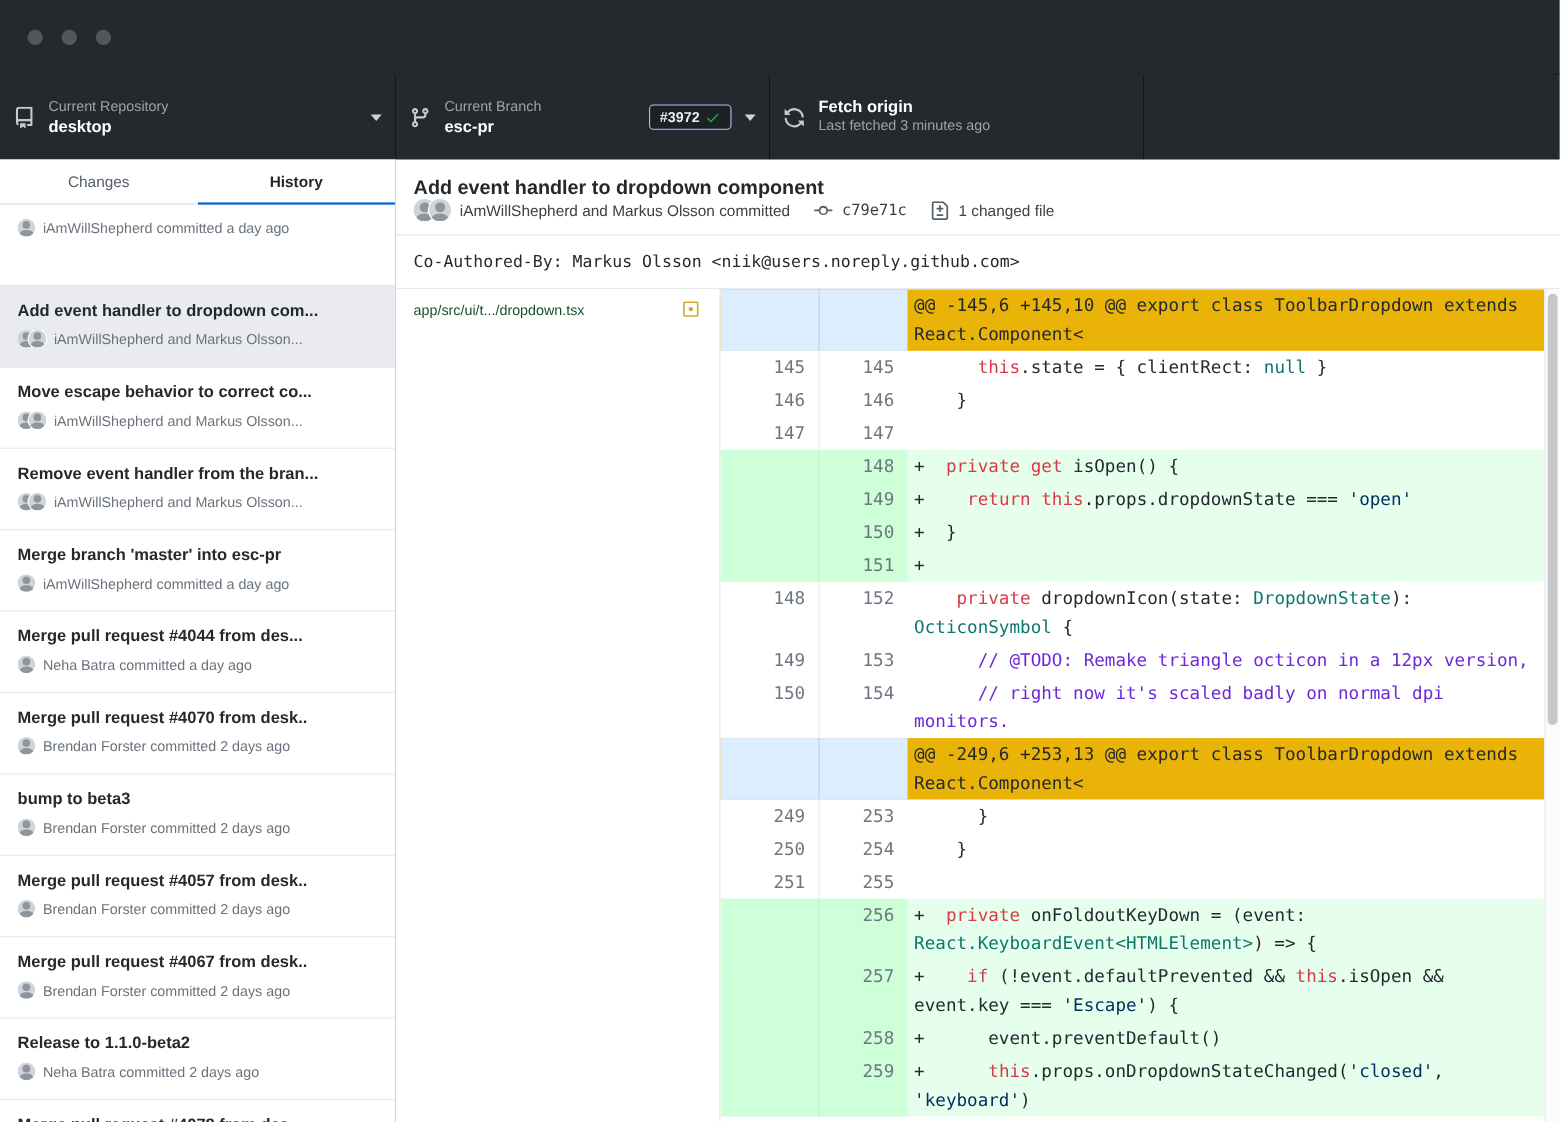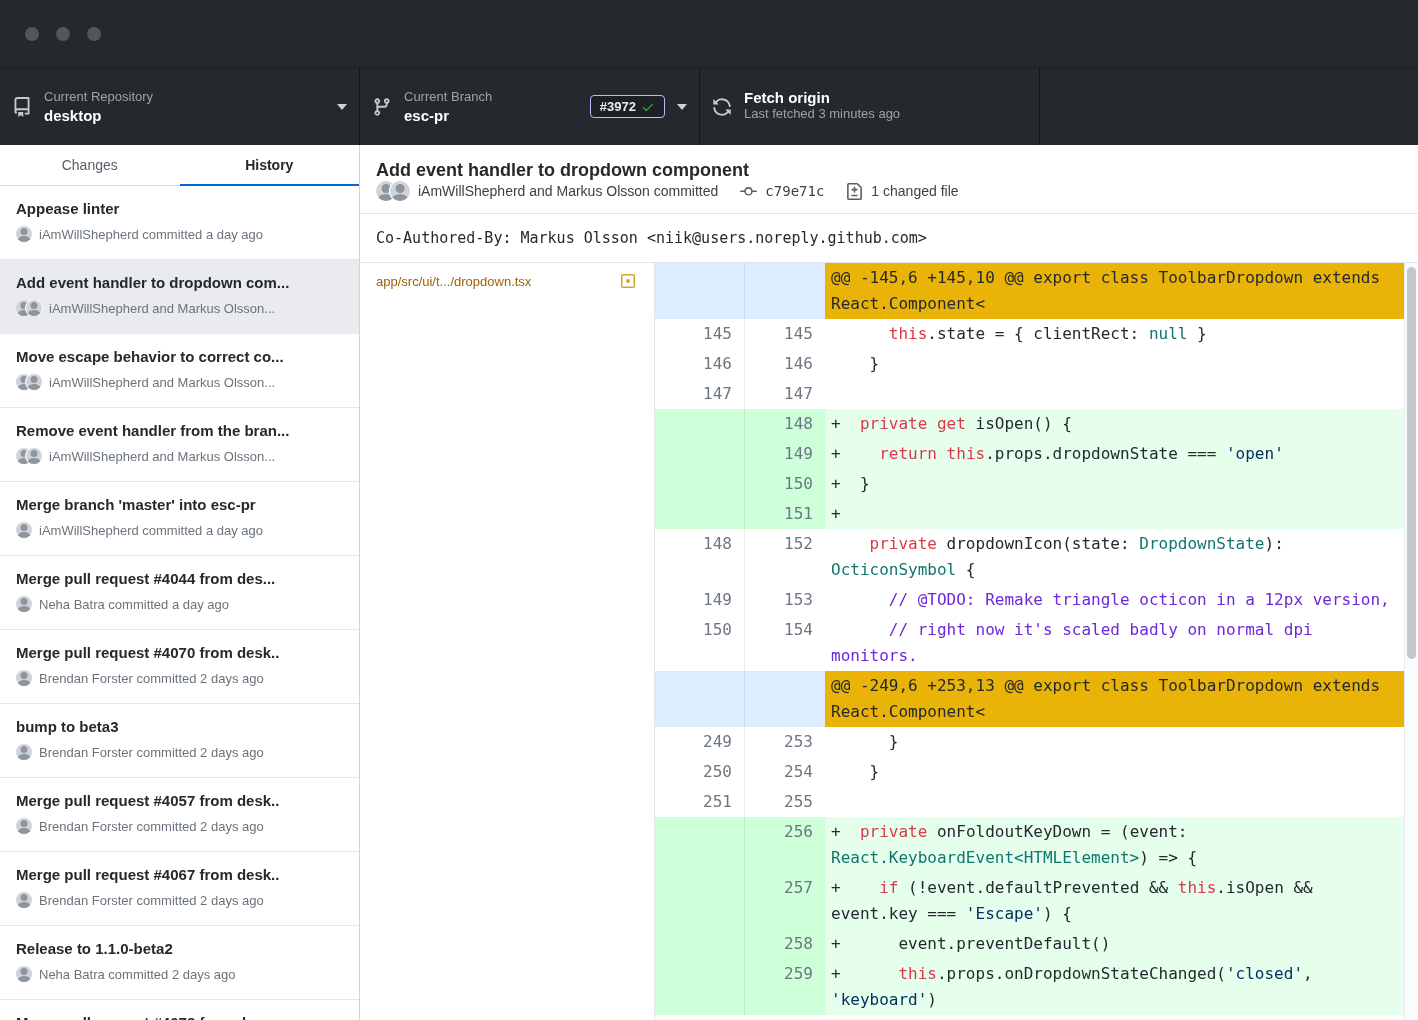--- a/index.html
+++ b/index.html
@@ -70,21 +70,21 @@
   .meta-sep { width:6px; }
   .mono { font-family:"DejaVu Sans Mono", monospace; }
   .desc { padding:15px 16px; border-bottom:1px solid #e1e4e8; flex:0 0 auto;
           font-family:"DejaVu Sans Mono", monospace; font-size:15px; color:#24292e;
           white-space:nowrap; overflow:hidden; }
 
   
   .split { flex:1; display:flex; min-height:0; }
   .file-pane { width:295px; flex:0 0 auto; border-right:1px solid #e1e4e8; background:#fff; }
   .file-row { height:36px; display:flex; align-items:center; gap:8px; padding:0 18px 0 16px;
-              font-size:13px; color:#a16207; }
+              font-size:13px; color:#14532d; }
   .file-path { flex:1; white-space:nowrap; overflow:hidden; }
   .file-row svg { flex:0 0 auto; fill:#d4a72c; }
 
   
   .diff-pane { flex:1; position:relative; overflow:hidden; min-width:0;
                font-family:"DejaVu Sans Mono", monospace; font-size:16px; }
   .diff-rows { position:absolute; top:0; left:0; right:14px; bottom:0; overflow:hidden; }
   .diff-row { display:flex; min-height:30px; background:#fff; }
   .gut { flex:0 0 auto; text-align:right; color:#6e7781; line-height:26px;
          padding:2px 12px 2px 0; }
@@ -169,21 +169,20 @@
 
   <div class="app-body">
 
     <aside class="sidebar">
       <div class="tabs">
         <div class="tab">Changes</div>
         <div class="tab active">History</div>
       </div>
       <div class="commit-list">
           <div class="commit-item">
-            <div class="commit-title">Appease linter</div>
             <div class="commit-meta">
               <span class="avatar-stack">
                 <span class="avatar av16"></span>
               </span>
               <span>iAmWillShepherd committed a day ago</span>
             </div>
           </div>
           <div class="commit-item selected">
             <div class="commit-title">Add event handler to dropdown com...</div>
             <div class="commit-meta">

